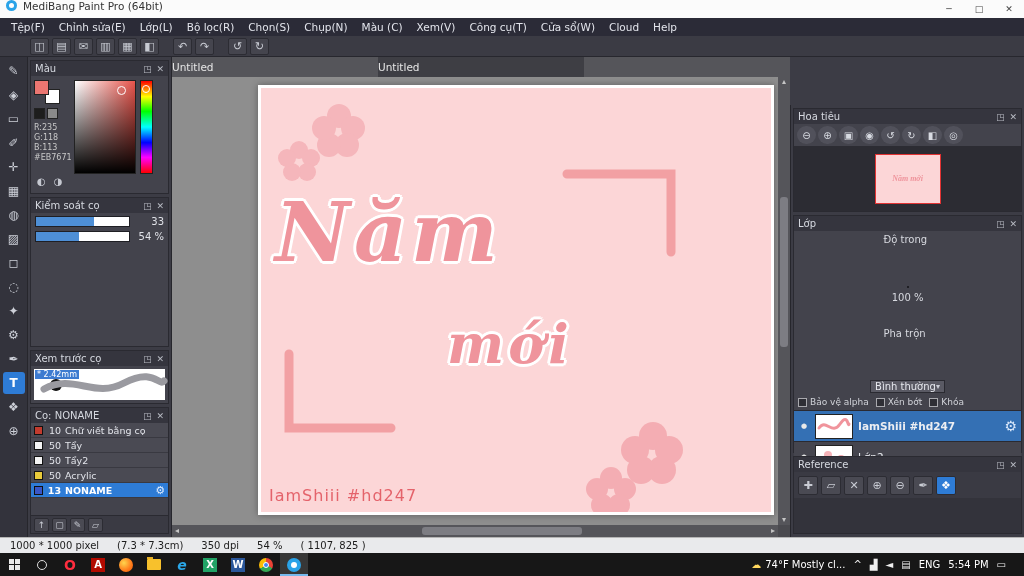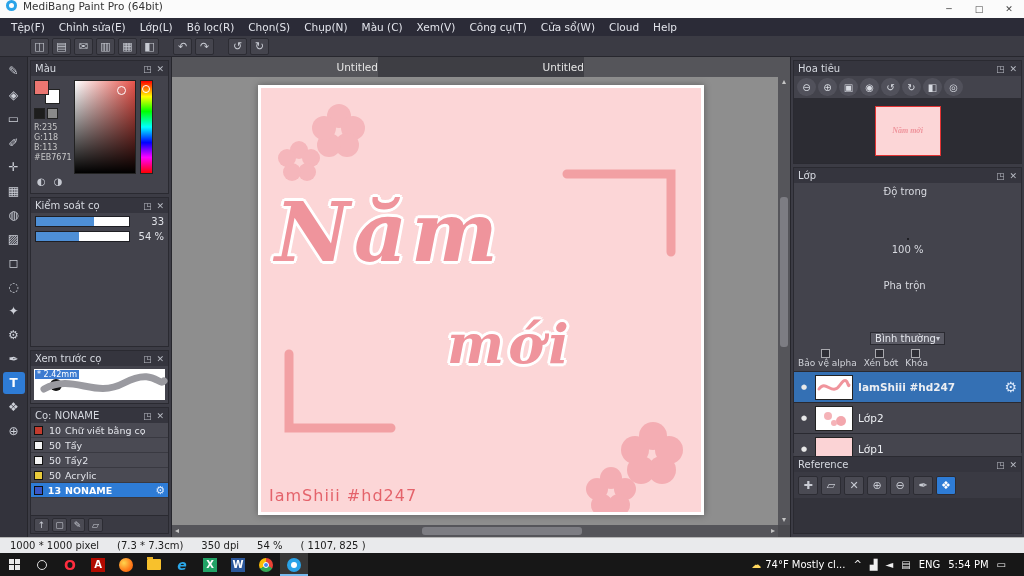--- a/index.html
+++ b/index.html
@@ -78,60 +78,60 @@
   .br .num { width:14px; text-align:right; flex:0 0 14px; }
   .br .bname { white-space:nowrap; overflow:hidden; }
   .br.selected { background:#2e7cd6; color:#fff; font-weight:bold; }
   .br .bgear { margin-left:auto; color:#dcebff; font-size:11px; }
   .brush-toolbar { margin-top:auto; height:18px; background:#3a3a43; border-top:1px solid #2a2a31; display:flex; align-items:center; gap:3px; padding:0 3px; flex:0 0 18px; }
   .sbtn { width:15px; height:14px; background:#4a4a53; border:1px solid #2c2c33; color:#c9ccd4; font-size:9px; display:flex; align-items:center; justify-content:center; border-radius:2px; }
 
   
   .canvasarea { flex:1; position:relative; background:#8e8e8e; overflow:hidden; min-width:0; }
   .tabbar { height:20px; background:#55555a; display:flex; }
-  .tab { width:206px; display:flex; align-items:center; justify-content:flex-end; color:#e6e6e6; font-size:10.5px; }
+  .tab { width:206px; display:flex; align-items:center; justify-content:flex-start; color:#e6e6e6; font-size:10.5px; }
   .tab.active { background:#3e3e44; }
   .viewport { position:absolute; left:0; top:20px; right:12px; bottom:12px; background:#8e8e8e; overflow:hidden; }
-  .artwork { position:absolute; left:86px; top:8px; width:446px; height:430px; background:#fcd6d7; border:3px solid #fff; box-shadow:0 0 7px rgba(0,0,0,.35); }
+  .artwork { position:absolute; left:86px; top:8px; width:516px; height:430px; background:#fcd6d7; border:3px solid #fff; box-shadow:0 0 7px rgba(0,0,0,.35); }
   .art-decor { position:absolute; left:0; top:0; }
   .art-word { position:absolute; font-family:"DejaVu Serif","Liberation Serif",serif; font-style:italic; font-weight:bold; color:#ef949c; letter-spacing:4px;
               text-shadow:-3px 0 0 #fff,3px 0 0 #fff,0 -3px 0 #fff,0 3px 0 #fff,-2px -2px 0 #fff,2px 2px 0 #fff,-2px 2px 0 #fff,2px -2px 0 #fff; }
   .word1 { left:14px; top:96px; font-size:82px; }
   .word2 { left:186px; top:224px; font-size:54px; }
   .signature { position:absolute; left:8px; top:398px; font-size:16px; color:#e4636b; letter-spacing:1px; }
 
   .vscroll { position:absolute; right:0; top:20px; bottom:12px; width:12px; background:#55555a; color:#c5c5c5; font-size:8px; }
   .vscroll .arr { position:absolute; left:0; right:0; text-align:center; height:10px; line-height:10px; }
   .vscroll .arr.up{top:0;} .vscroll .arr.down{bottom:0;}
   .vthumb { position:absolute; left:2px; right:2px; top:120px; height:150px; background:#7d7d83; border-radius:3px; }
   .hscroll { position:absolute; left:0; right:12px; bottom:0; height:12px; background:#55555a; color:#c5c5c5; font-size:8px; }
   .hscroll .arr { position:absolute; top:0; bottom:0; width:10px; text-align:center; line-height:12px; }
   .hscroll .arr.left{left:0;} .hscroll .arr.right{right:0;}
   .hthumb { position:absolute; top:2px; bottom:2px; left:250px; width:160px; background:#7d7d83; border-radius:3px; }
   .scorner { position:absolute; right:0; bottom:0; width:12px; height:12px; background:#4a4a4f; }
 
   
-  .rightcol { width:234px; background:#3c3c45; border-left:1px solid #26262c; display:flex; flex-direction:column; gap:3px; padding:3px 2px; flex:0 0 234px; }
+  .rightcol { width:234px; background:#3c3c45; border-left:1px solid #26262c; display:flex; flex-direction:column; gap:3px; padding:3px 2px; flex:0 0 234px;margin-top:48px; }
   .panel.navp { flex:0 0 104px; height:104px; }
   .nav-tools { display:flex; gap:2px; padding:2px 3px; }
   .nbtn { width:19px; height:18px; border-radius:9px; background:#51515b; color:#d8dbe2; font-size:10px; display:flex; align-items:center; justify-content:center; }
   .nav-thumb-area { flex:1; background:#2c2c33; display:flex; align-items:center; justify-content:center; }
   .nav-thumb { width:66px; height:50px; background:#fcd6d7; border:1px solid #e23333; display:flex; align-items:center; justify-content:center; }
   .nav-thumb span { font-family:Liberation Serif, serif; font-style:italic; font-weight:bold; font-size:8px; color:#ef949c; text-align:center; }
 
   .panel.layersp { flex:1; min-height:0; }
   .lp-row { display:flex; align-items:center; padding:3px 4px 1px; gap:4px; font-size:10px; color:#d8dae0;flex-direction:column; }
   .lp-label { width:48px; flex:0 0 48px; }
   .lp-slider { flex:1; height:11px; background:#23232a; border:1px solid #1f1f24; position:relative; }
   .lp-slider i { position:absolute; left:0; top:0; bottom:0; background:#4e8fd6; display:block; width:98%; }
   .lp-val { width:32px; text-align:right; flex:0 0 32px; }
   .lp-select { flex:1; height:15px; background:#5a5a64; border:1px solid #2a2a31; color:#e6e8ee; font-size:10px; display:flex; align-items:center; padding:0 4px; }
   .lp-select .caret { margin-left:auto; font-size:8px; color:#c9ccd4; }
   .lp-checks { display:flex; gap:7px; padding:3px 4px; font-size:9px; color:#d0d2d8; align-items:center; }
-  .chk-item { display:flex; align-items:center;flex-direction:column; }
+  .chk-item { display:flex; align-items:center; }
   .chk { width:9px; height:9px; border:1px solid #a9a9ae; background:#2e2e35; margin-right:3px; flex:0 0 9px; }
 
   .layer-list { border-top:1px solid #2a2a31; }
   .lrow { height:31px; display:flex; align-items:center; gap:5px; background:#45454e; border-bottom:1px solid #2a2a31; padding:0 4px; color:#eceef2; font-size:10.5px; }
   .lrow.selected { background:#3470b4; font-weight:bold; }
   .leye { width:12px; color:#e8e8e8; font-size:7px; text-align:center; flex:0 0 12px; }
   .lthumb { width:38px; height:25px; background:#fff; border:1px solid #222; display:flex; align-items:center; justify-content:center; overflow:hidden; flex:0 0 38px; }
   .lthumb.pink { background:#fbd3d5; }
   .lname { white-space:nowrap; overflow:hidden; }
   .lgear { margin-left:auto; color:#d9e7fa; font-size:14px; }

